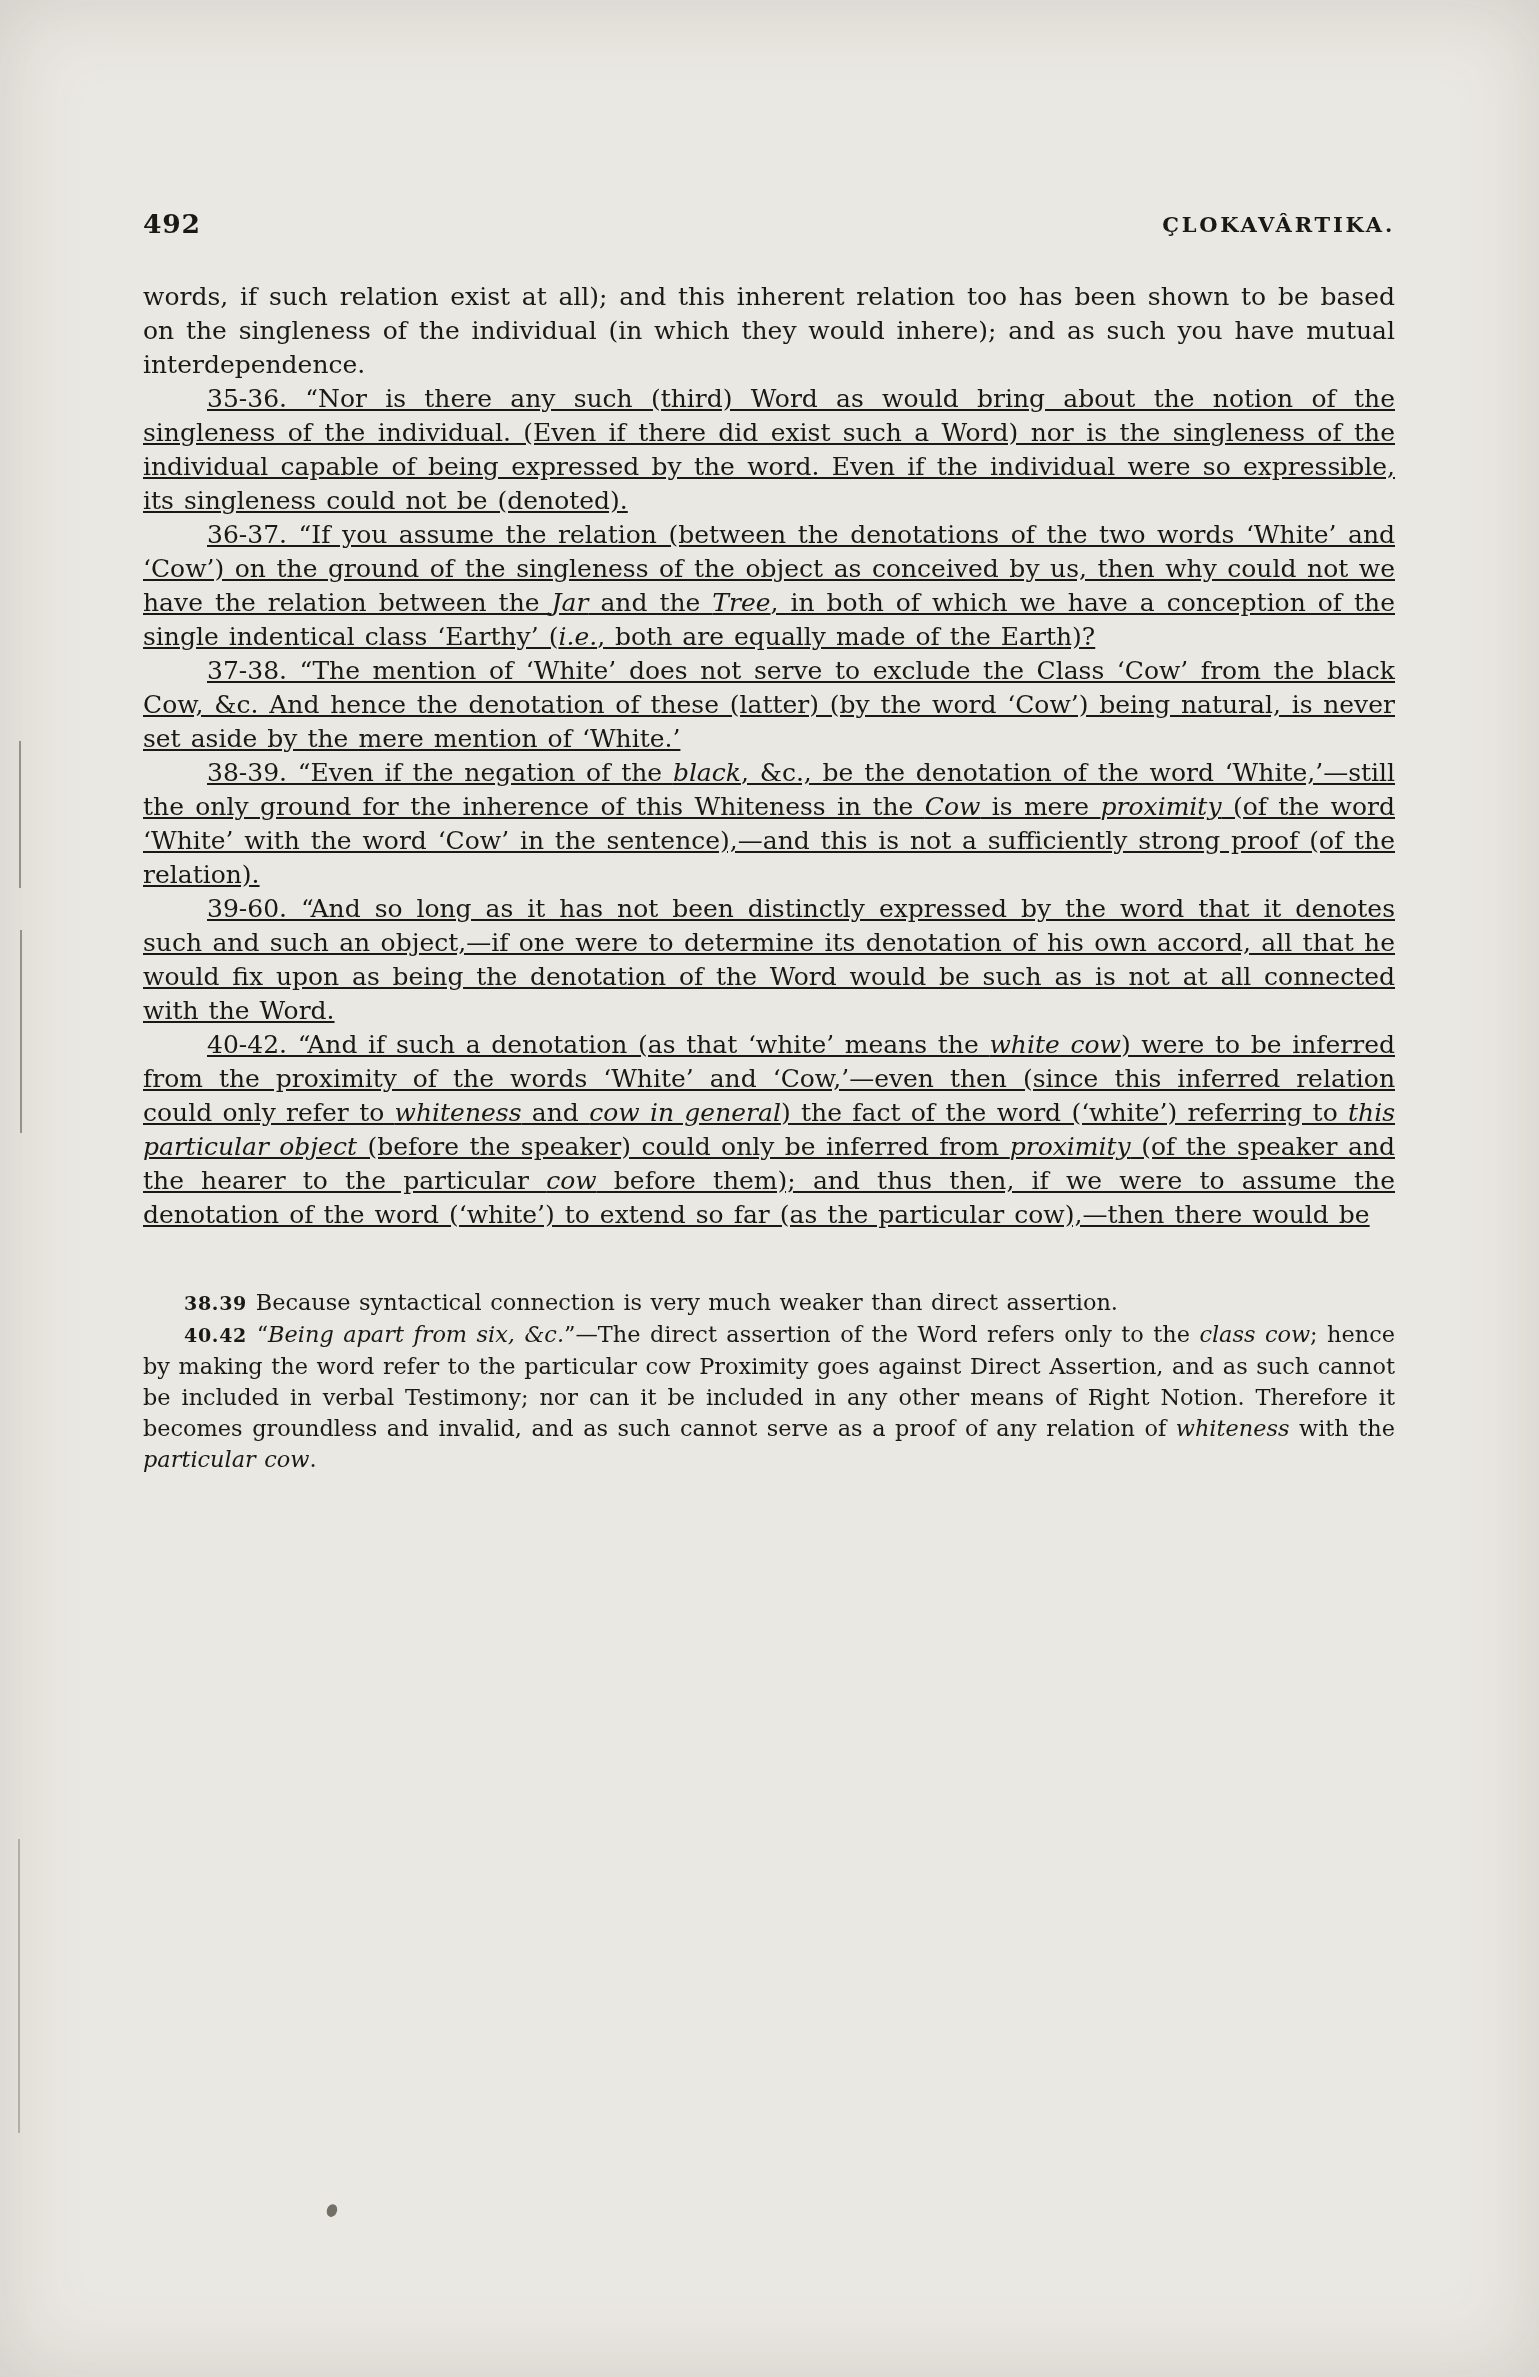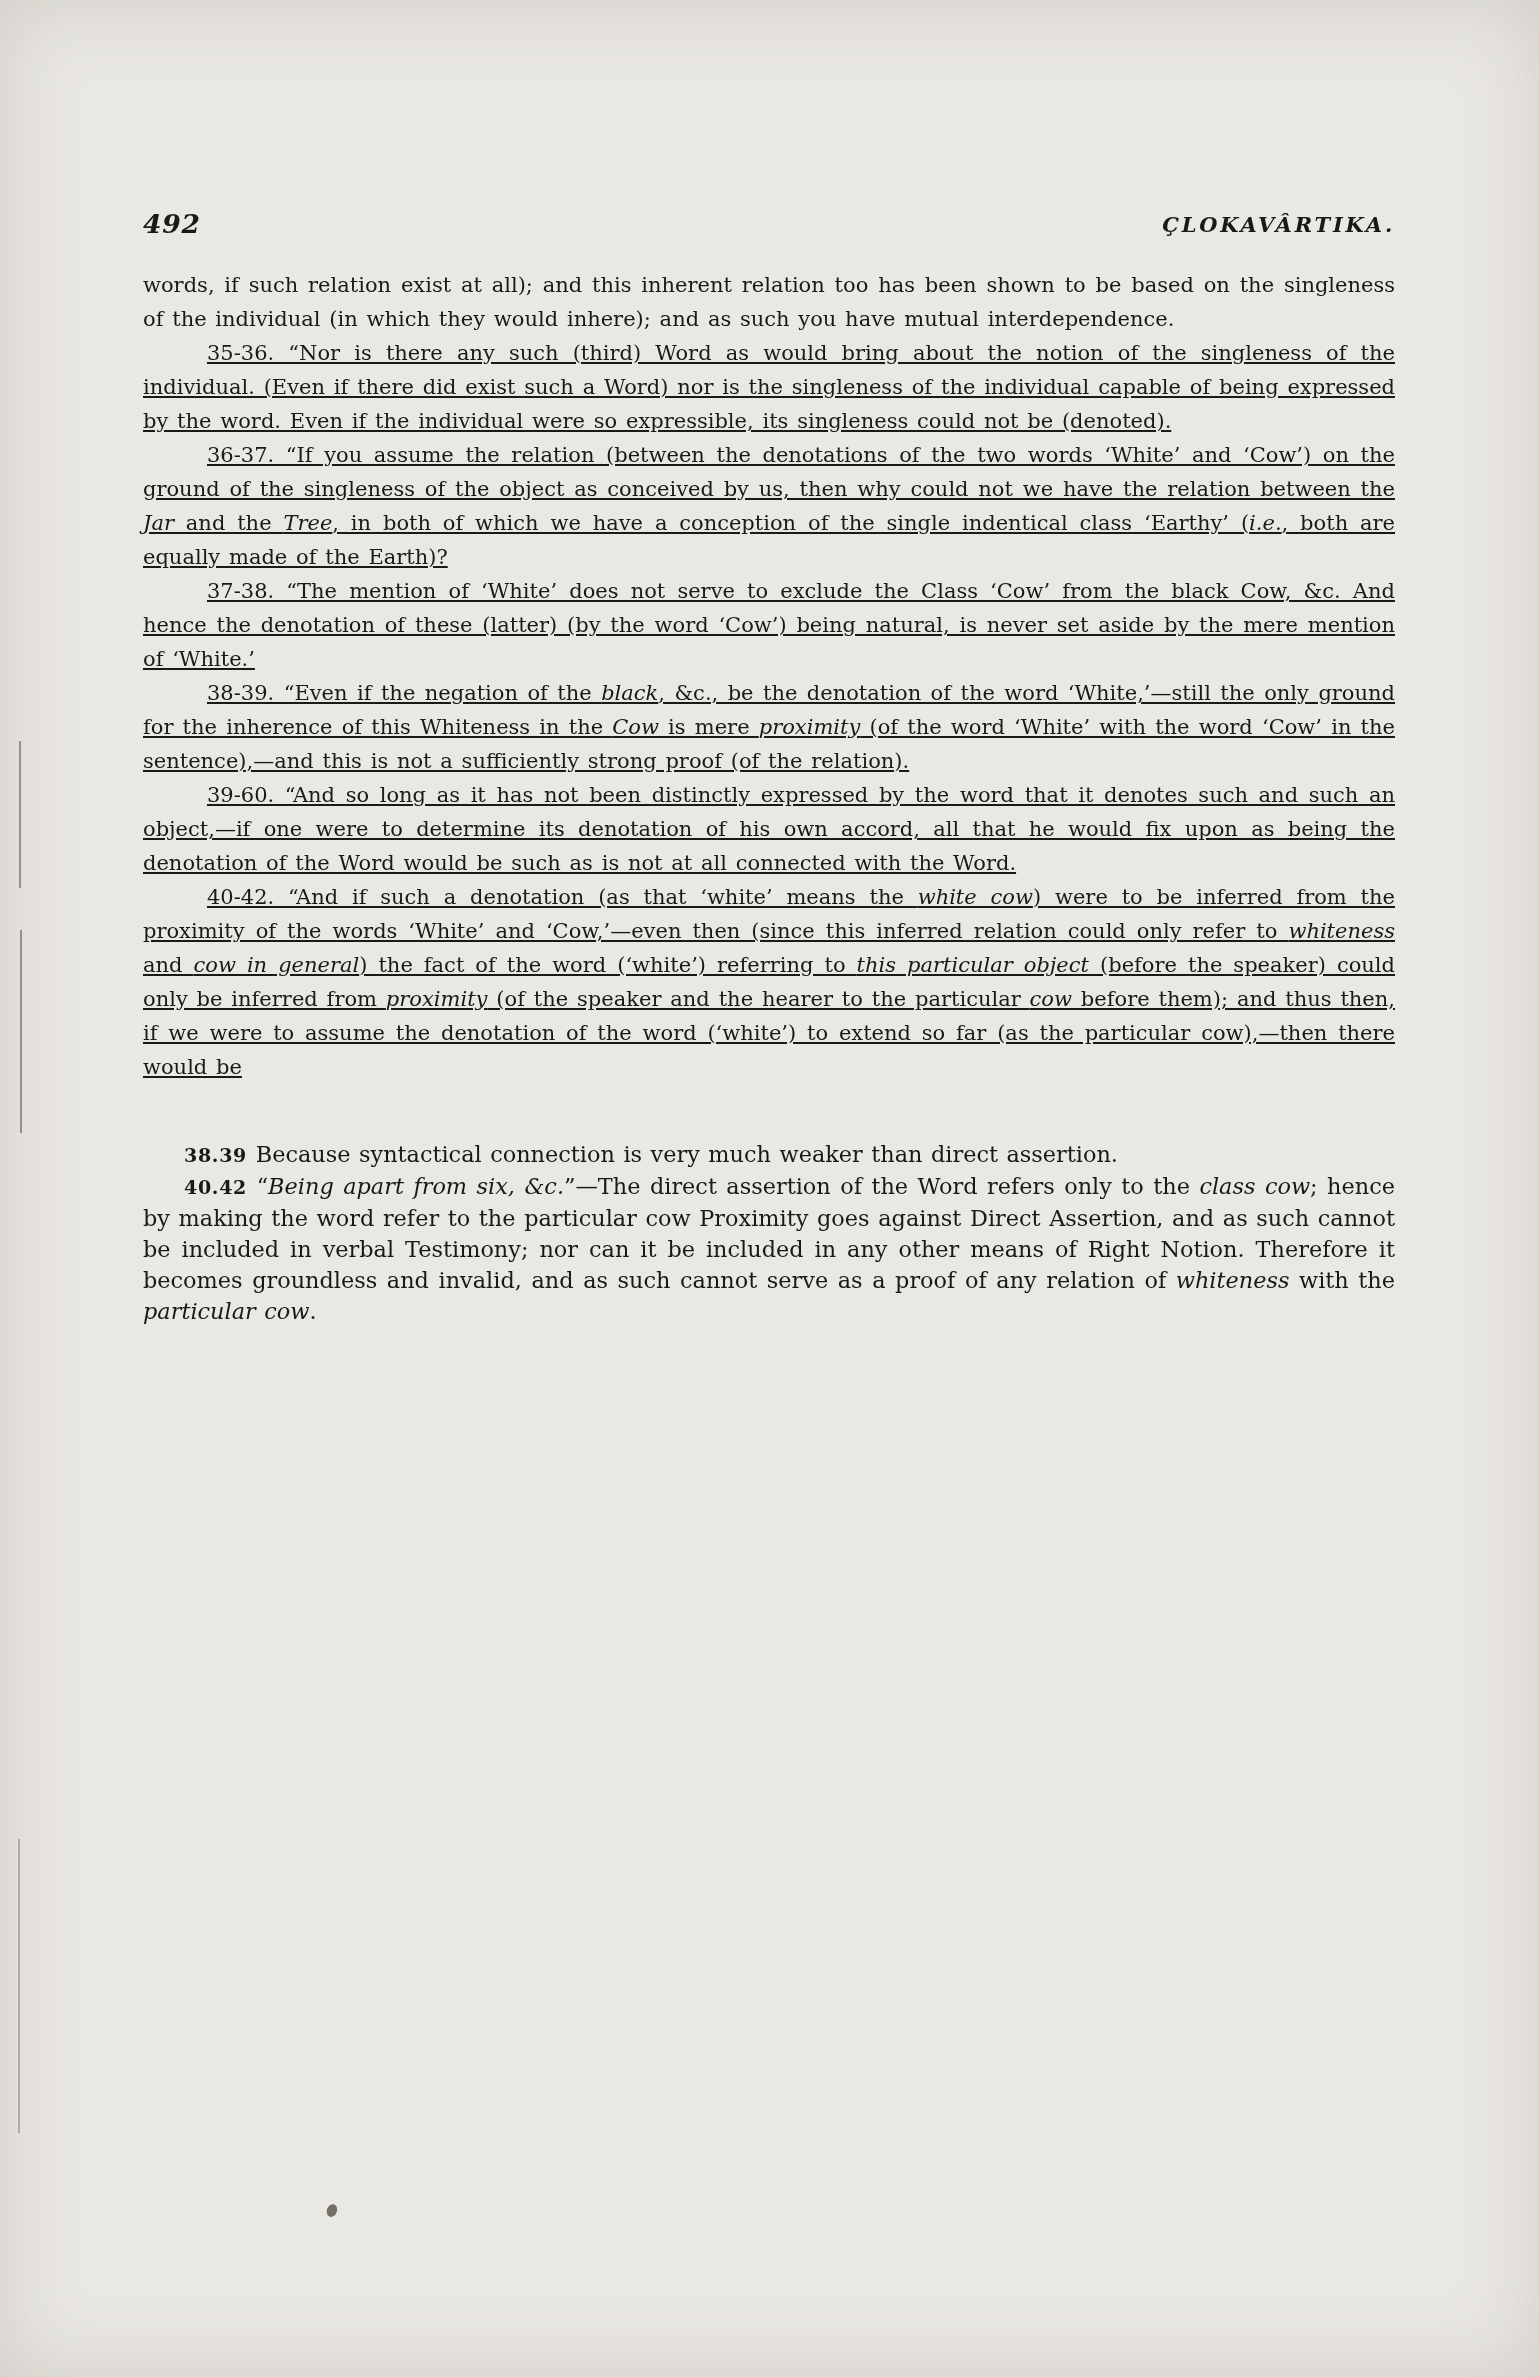--- a/index.html
+++ b/index.html
@@ -12,35 +12,35 @@
     margin: 0 auto;
     background: #eae8e2;
     box-sizing: border-box;
     padding: 208px 145px 0 143px;
     font-family: "DejaVu Serif", "Liberation Serif", serif;
     color: #1b1915;
     box-shadow: inset 0 0 84px rgba(90,85,75,0.18);
     overflow: hidden;
   }
 
-  .header { position: relative; height: 36px; margin-bottom: 24px; font-style: italic; }
+  .header { position: relative; height: 36px; margin-bottom: 36px; }
   .page-num {
     position: absolute; left: 0; top: 0;
     font-size: 26.6px; font-weight: bold; letter-spacing: 0.7px;
   }
   .running-title {
     position: absolute; left: 0; right: 0; top: 4.2px;
     text-align: right;
     font-size: 21px; font-weight: bold; letter-spacing: 2.8px;
   }
 
   .body-text { }
   .para {
     margin: 0;
-    font-size: 21px;
+    font-size: 25px;
     line-height: 34px;
     text-align: justify;
     word-spacing: 2.1px;
   }
   .para.indent { text-indent: 64px; text-decoration: underline; }
 
   .it { font-style: italic; }
 
   .footnotes { margin-top: 55px; }
   .footnote {

